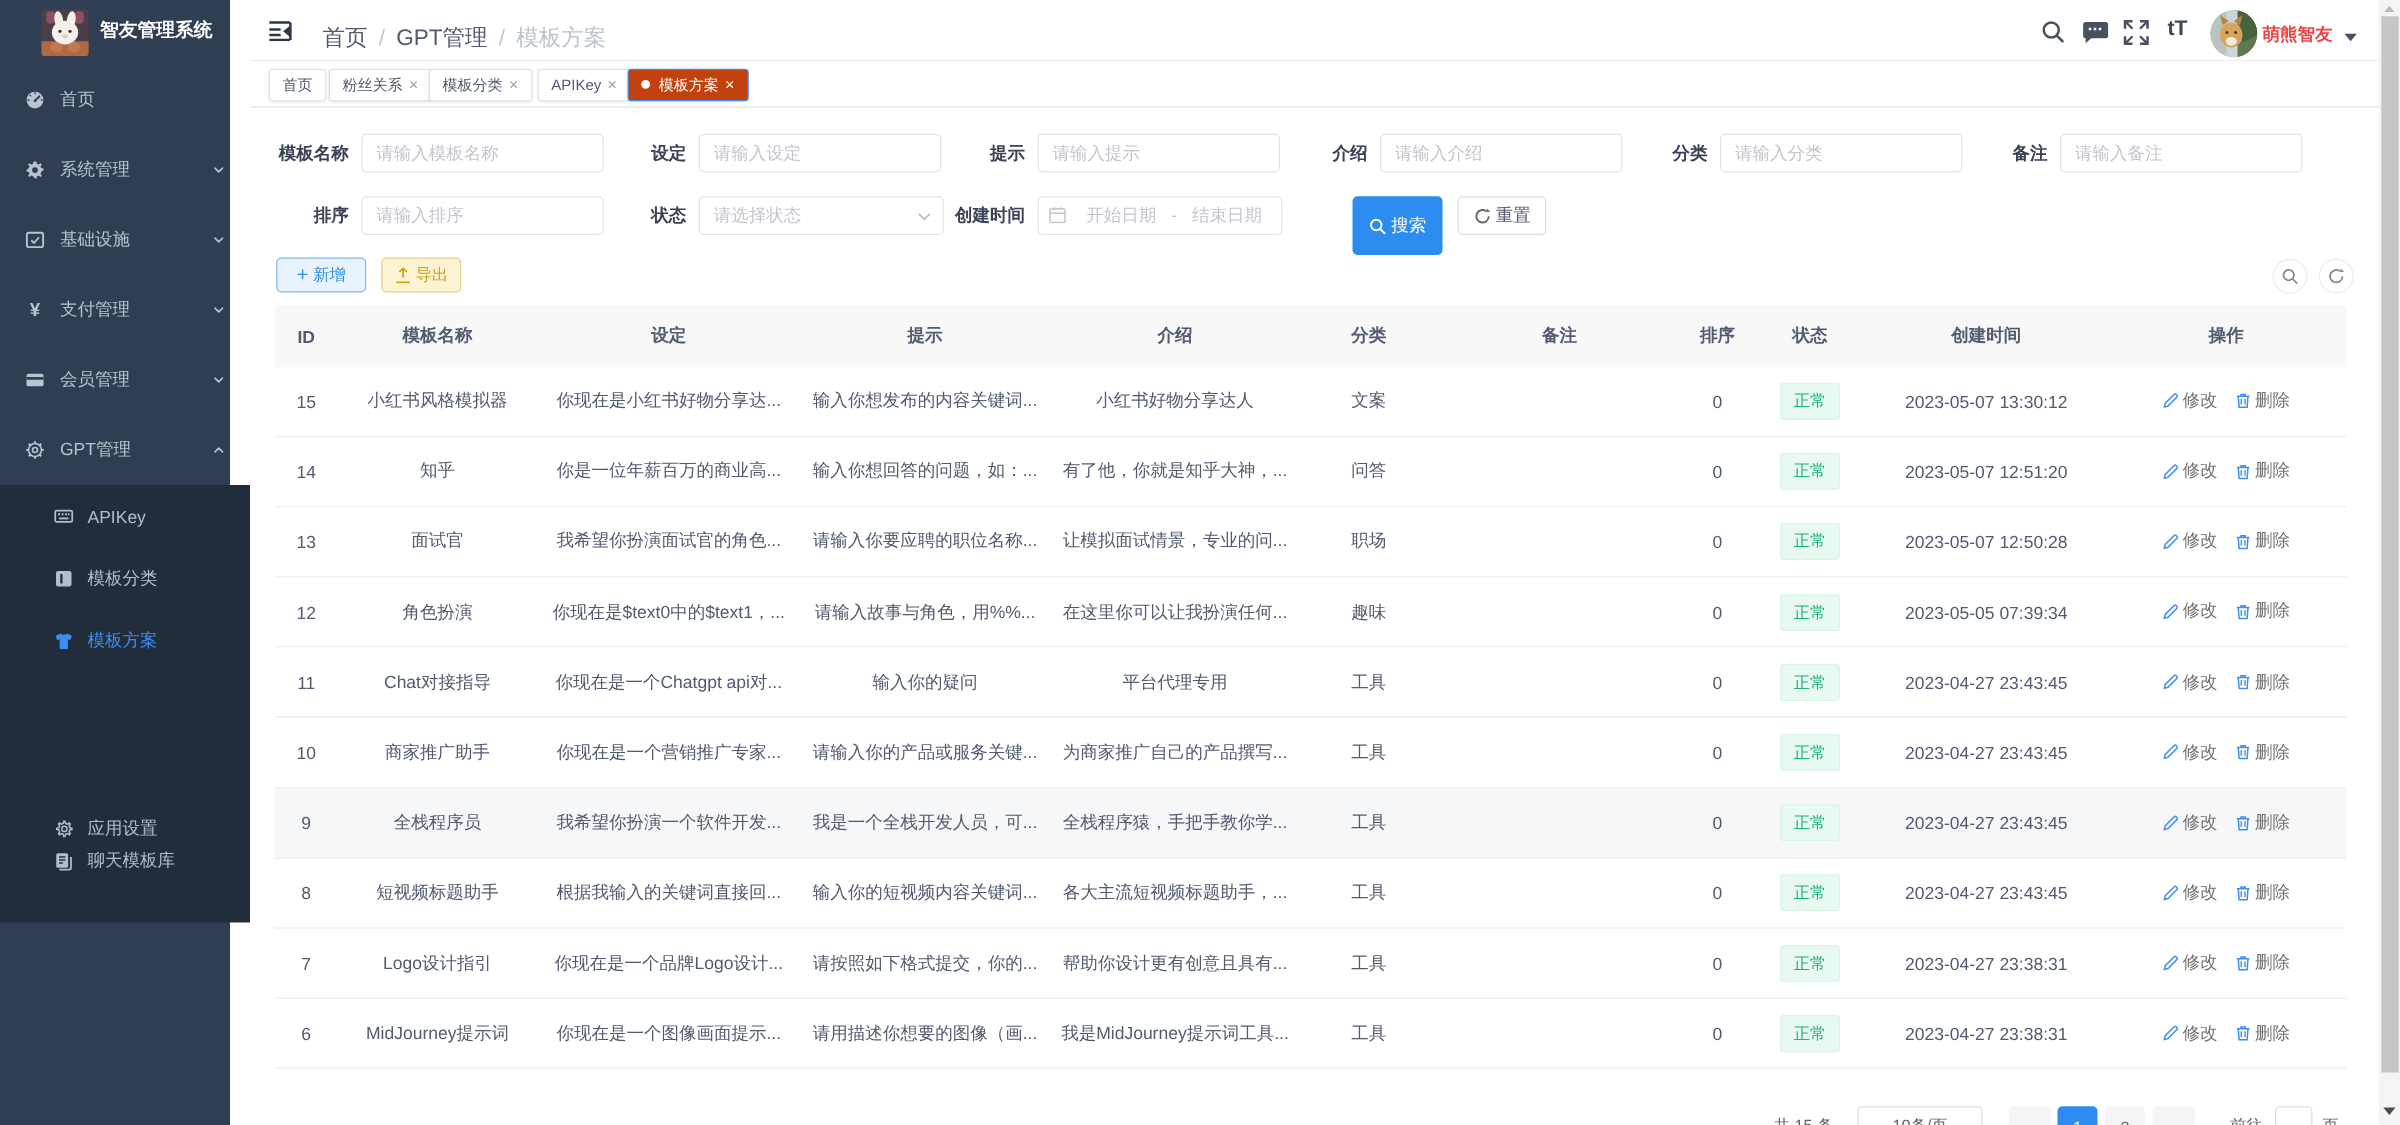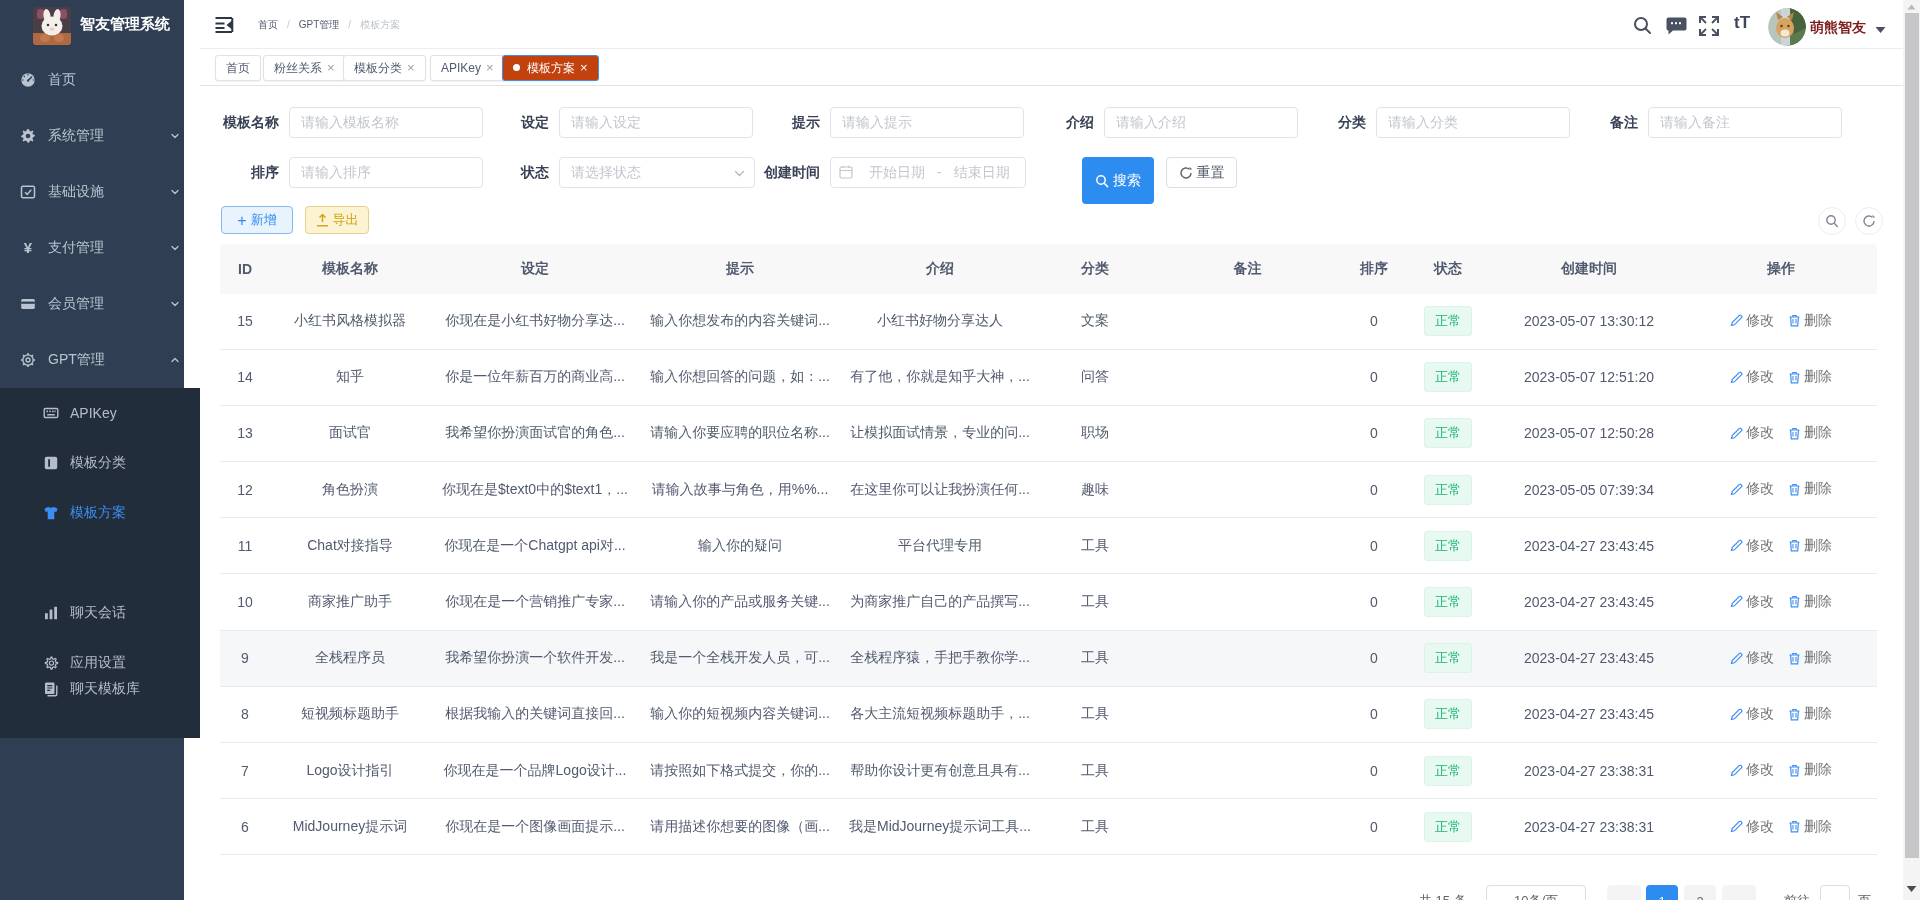--- a/index.html
+++ b/index.html
@@ -7,21 +7,21 @@
 #submenu-bg { position:absolute; left:0; top:388px; width:200px; height:350px; background:#222d3b; }
 .logo-title { position:absolute; left:80px; top:15px; color:#fff; font-size:15px; font-weight:bold; }
 .mi { position:absolute; left:0; width:200px; height:56px; color:#bac4d0; font-size:14px; }
 .mi .ic, .smi .ic { position:absolute; left:20px; top:20px; }
 .mi .tx { position:absolute; left:48px; top:50%; transform:translateY(-50%); }
 .mi .car { position:absolute; right:20px; top:23px; }
 .smi { position:absolute; left:0; width:200px; height:50px; color:#b4bec9; font-size:14px; }
 .smi .ic { left:43px; top:17px; }
 .smi .tx { position:absolute; left:70px; top:50%; transform:translateY(-50%); }
 .smi.active { color:#3d8ef2; }
-#crumb { position:absolute; left:258px; top:18px; font-size:10px; color:#515a6e; z-index:1;}
+#crumb { position:absolute; left:258px; top:18px; font-size:18px; color:#515a6e; z-index:1;}
 #crumb .sep { color:#c5c8ce; margin:0 9px; }
 #crumb .last { color:#bcc3cc; }
 .hic { position:absolute; top:15px; color:#495060; }
 #tagsbar { position:absolute; left:200px; top:48px; width:1703px; height:38px; background:#fff; border-top:1px solid #ededef; border-bottom:1px solid #e2e3e5; }
 .tag { position:absolute; top:6px; height:26px; background:#fff; border:1px solid #dfe2e6; border-radius:3px; box-shadow:0 1px 2px rgba(0,0,0,0.06);
   font-size:12px; color:#515a6e; line-height:24px; padding:0 10px; white-space:nowrap; }
 .tag .x { color:#9aa1ac; margin-left:5px; font-size:13px; }
 .tag.active { background:#c2410c; border-color:#3d8ef2; color:#fff; }
 .tag.active .x { color:#fff; }
 .tag .dot { display:inline-block; width:7px; height:7px; background:#fff; border-radius:50%; margin-right:7px; position:relative; top:-1px;}
@@ -142,30 +142,20 @@
         <rect x="5.2" y="4.2" width="1.8" height="7.6" fill="#222d3b"></rect>
       </svg>
       <span class="tx">模板分类</span>
     </div>
     <div class="smi active" style="top:488px">
       <svg class="ic" width="16" height="16" viewBox="0 0 16 16">
         <path d="M5.3 1.8 C5.8 3 10.2 3 10.7 1.8 L14.6 3.8 L13.2 7.2 L11.3 6.3 L11.3 14.2 L4.7 14.2 L4.7 6.3 L2.8 7.2 L1.4 3.8 Z" fill="currentColor"></path>
       </svg>
       <span class="tx">模板方案</span>
     </div>
-    <div class="smi" style="top:588px">
-      <svg class="ic" width="16" height="16" viewBox="0 0 16 16">
-        <g fill="currentColor">
-          <rect x="2" y="8.2" width="2.8" height="6"></rect>
-          <rect x="6.6" y="4.6" width="2.8" height="9.6"></rect>
-          <rect x="11.2" y="1.8" width="2.8" height="12.4"></rect>
-        </g>
-      </svg>
-      <span class="tx">聊天会话</span>
-    </div>
     <div class="smi" style="top:638px">
       <svg class="ic" width="16" height="16" viewBox="0 0 16 16">
         <g fill="none" stroke="currentColor" stroke-width="1.2">
           <path d="M8 2 L9 2 L9.4 3.7 L10.9 4.3 L12.4 3.4 L13.2 4.2 L12.3 5.7 L12.9 7.2 L14.6 7.6 L14.6 8.6 L12.9 9 L12.3 10.5 L13.2 12 L12.4 12.8 L10.9 11.9 L9.4 12.5 L9 14.2 L8 14.2 L7.6 12.5 L6.1 11.9 L4.6 12.8 L3.8 12 L4.7 10.5 L4.1 9 L2.4 8.6 L2.4 7.6 L4.1 7.2 L4.7 5.7 L3.8 4.2 L4.6 3.4 L6.1 4.3 L7.6 3.7 Z"></path>
           <circle cx="8.5" cy="8.1" r="2.1"></circle>
         </g>
       </svg>
       <span class="tx">应用设置</span>
     </div>
     <div class="smi" style="top:664px">
@@ -219,21 +209,21 @@
       <path d="M22 0 L38 0 L38 20 L26 26 Z" fill="#47633c"></path>
       <rect x="13" y="0" width="9" height="38" fill="#cdd4d8"></rect>
       <ellipse cx="17" cy="20" rx="9" ry="10" fill="#d8a35c"></ellipse>
       <path d="M10 12 L8 4 L15 9 Z" fill="#b8833f"></path>
       <path d="M24 12 L26 4 L19 9 Z" fill="#b8833f"></path>
       <ellipse cx="17" cy="25" rx="4.5" ry="3.5" fill="#f3e9db"></ellipse>
       <circle cx="13.5" cy="18" r="1.2" fill="#4a3a28"></circle>
       <circle cx="20.5" cy="18" r="1.2" fill="#4a3a28"></circle>
     </g>
   </svg>
-<div style="position:absolute;left:1810px;top:19px;font-size:14px;color:#7f1d1d;font-weight:bold">萌熊智友</div>
+<div style="position:absolute;left:1810px;top:19px;font-size:14px;color:#ef4444;font-weight:bold">萌熊智友</div>
 <svg width="11" height="8" viewBox="0 0 11 8" style="position:absolute;left:1875px;top:26px">
     <path d="M0.5 1 L5.5 7 L10.5 1 Z" fill="#495060"></path>
   </svg>
 <div id="tagsbar">
     <div class="tag" style="left:15px">首页</div>
     <div class="tag" style="left:63px">粉丝关系<span class="x">×</span></div>
     <div class="tag" style="left:143px">模板分类<span class="x">×</span></div>
     <div class="tag" style="left:230px">APIKey<span class="x">×</span></div>
     <div class="tag active" style="left:302px"><span class="dot"></span>模板方案<span class="x">×</span></div>
   </div>

